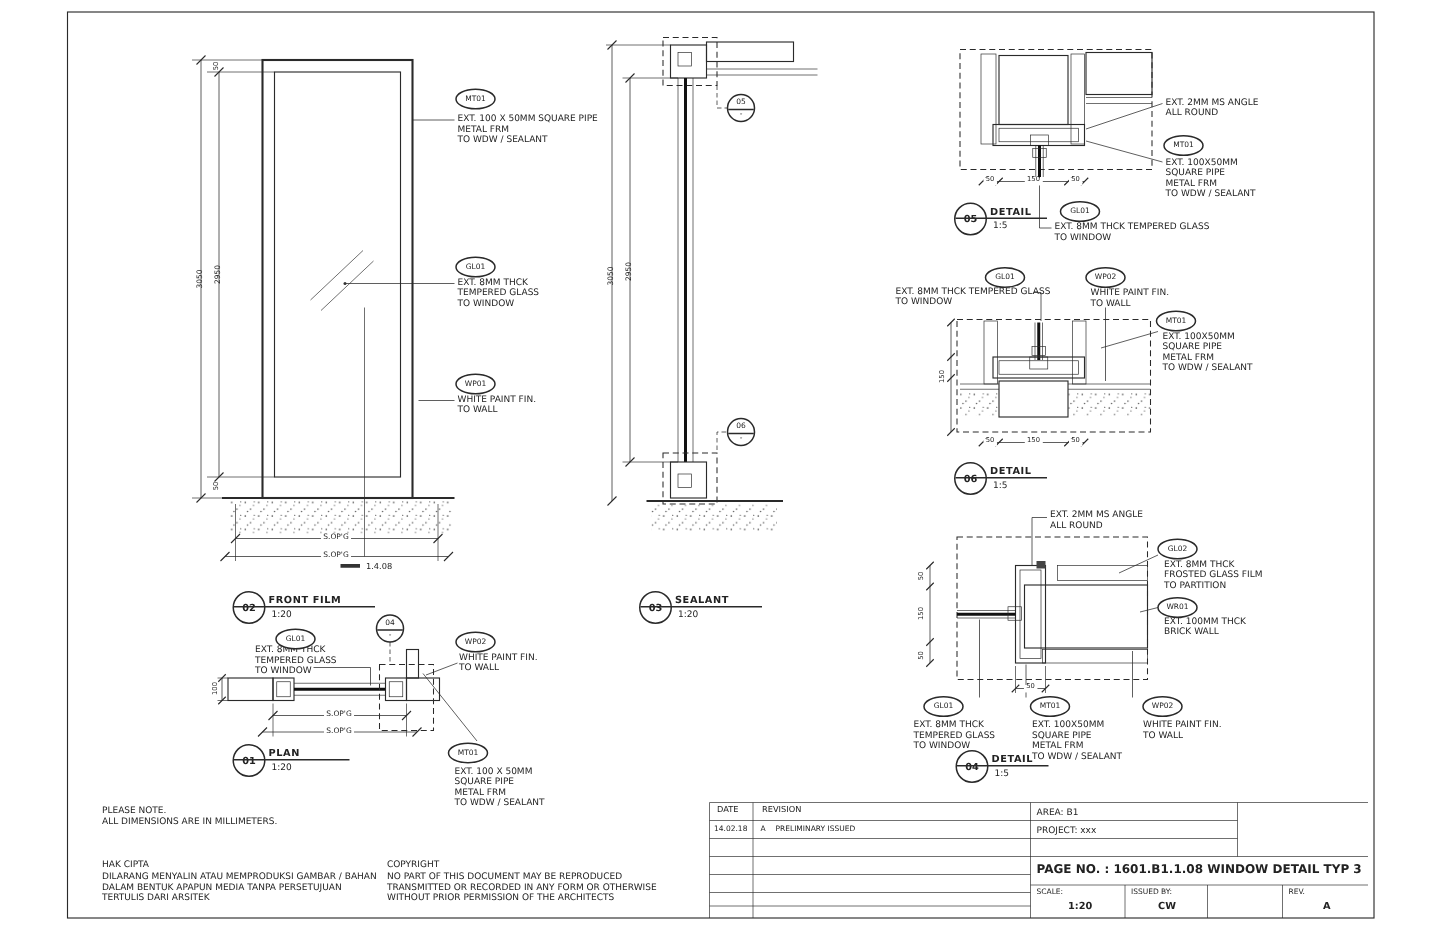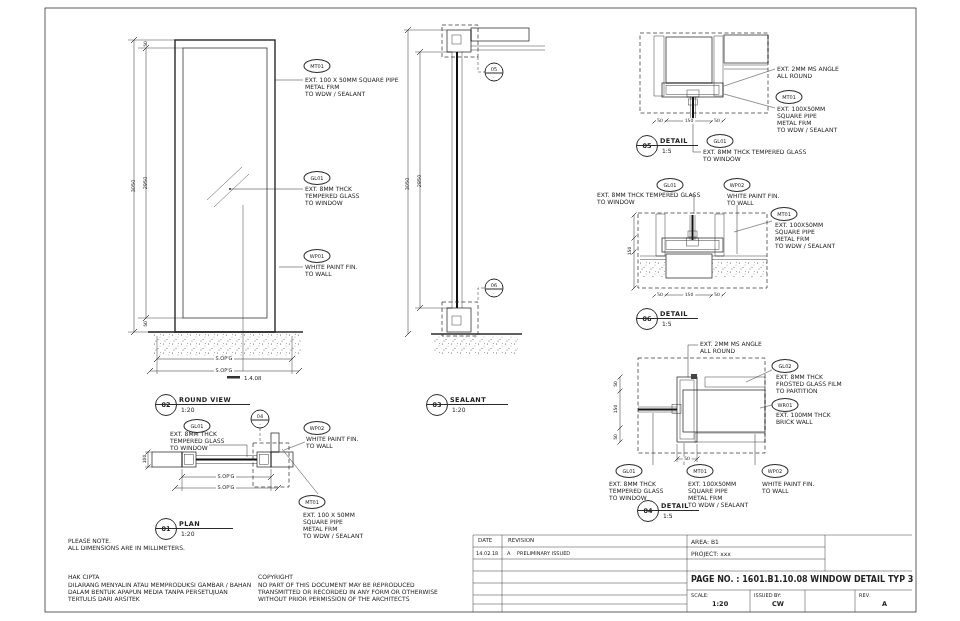--- a/index.html
+++ b/index.html
@@ -302,30 +302,30 @@
         <span class="rt">06</span>
         <span class="rb">-</span>
       </div>
       <div class="ref" style="left: 260px; top: 419px;">
         <span class="rt">04</span>
         <span class="rb">-</span>
       </div>
       <div class="vt" style="left: 155px; top: 394px; width: 95px; height: 24px;">
         <div class="vt-circle">02</div>
         <div class="vt-line" style="width: 94px;"></div>
-        <div class="vt-title">ROUND VIEW</div>
+        <div class="vt-title">FRONT FILM</div>
         <div class="vt-scale">1:20</div>
       </div>
       <div class="vt" style="left: 426px; top: 394px; width: 82px; height: 24px;">
         <div class="vt-circle">03</div>
         <div class="vt-line" style="width: 81px;"></div>
         <div class="vt-title">SEALANT</div>
         <div class="vt-scale">1:20</div>
       </div>
-      <div class="vt" style="left: 155px; top: 518px; width: 78px; height: 24px;">
+      <div class="vt" style="left: 155px; top: 496px; width: 78px; height: 24px;">
         <div class="vt-circle">01</div>
         <div class="vt-line" style="width: 77px;"></div>
         <div class="vt-title">PLAN</div>
         <div class="vt-scale">1:20</div>
       </div>
       <div class="vt" style="left: 636px; top: 135px; width: 62px; height: 24px;">
         <div class="vt-circle">05</div>
         <div class="vt-line" style="width: 61px;"></div>
         <div class="vt-title">DETAIL</div>
         <div class="vt-scale">1:5</div>
@@ -355,21 +355,21 @@
   <div class="t" style="left:258px;top:588px">TRANSMITTED OR RECORDED IN ANY FORM OR OTHERWISE</div>
   <div class="t" style="left:258px;top:595px">WITHOUT PRIOR PERMISSION OF THE ARCHITECTS</div>
 
   <div class="t t55" style="left:478px;top:537px">DATE</div>
   <div class="t t55" style="left:508px;top:537px">REVISION</div>
   <div class="t t5" style="left:476px;top:550px">14.02.18</div>
   <div class="t t5" style="left:507px;top:550px">A</div>
   <div class="t t5" style="left:517px;top:550px">PRELIMINARY ISSUED</div>
   <div class="t" style="left:691px;top:538px">AREA: B1</div>
   <div class="t" style="left:691px;top:550px">PROJECT: xxx</div>
-  <div class="t t8" style="left:691px;top:575px">PAGE NO. : 1601.B1.10.08 WINDOW DETAIL TYP 3</div>
+  <div class="t t8" style="left:691px;top:575px">PAGE NO. : 1601.B1.1.08 WINDOW DETAIL TYP 3</div>
   <div class="t t5" style="left:691px;top:592px">SCALE:</div>
   <div class="t tb" style="left:712px;top:600px">1:20</div>
   <div class="t t5" style="left:754px;top:592px">ISSUED BY:</div>
   <div class="t tb" style="left:772px;top:600px">CW</div>
   <div class="t t5" style="left:859px;top:592px">REV.</div>
   <div class="t tb" style="left:882px;top:600px">A</div>
 
 </div>
 
 </body></html>

